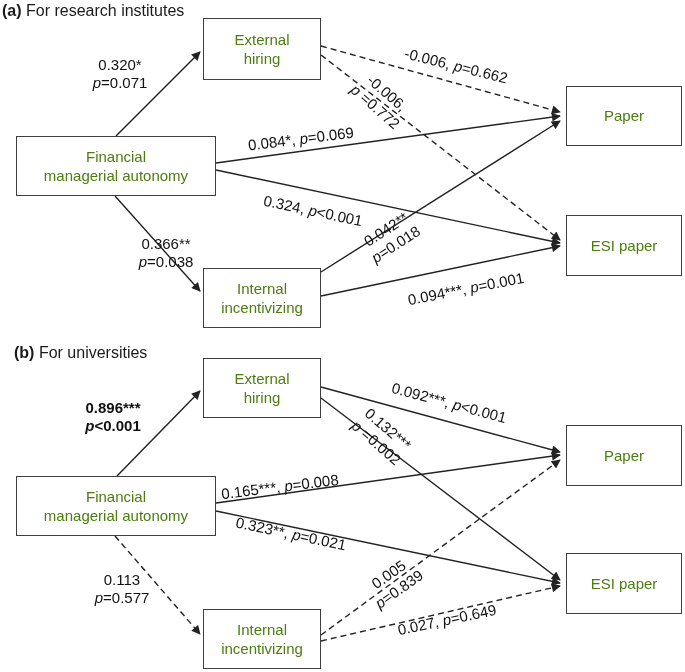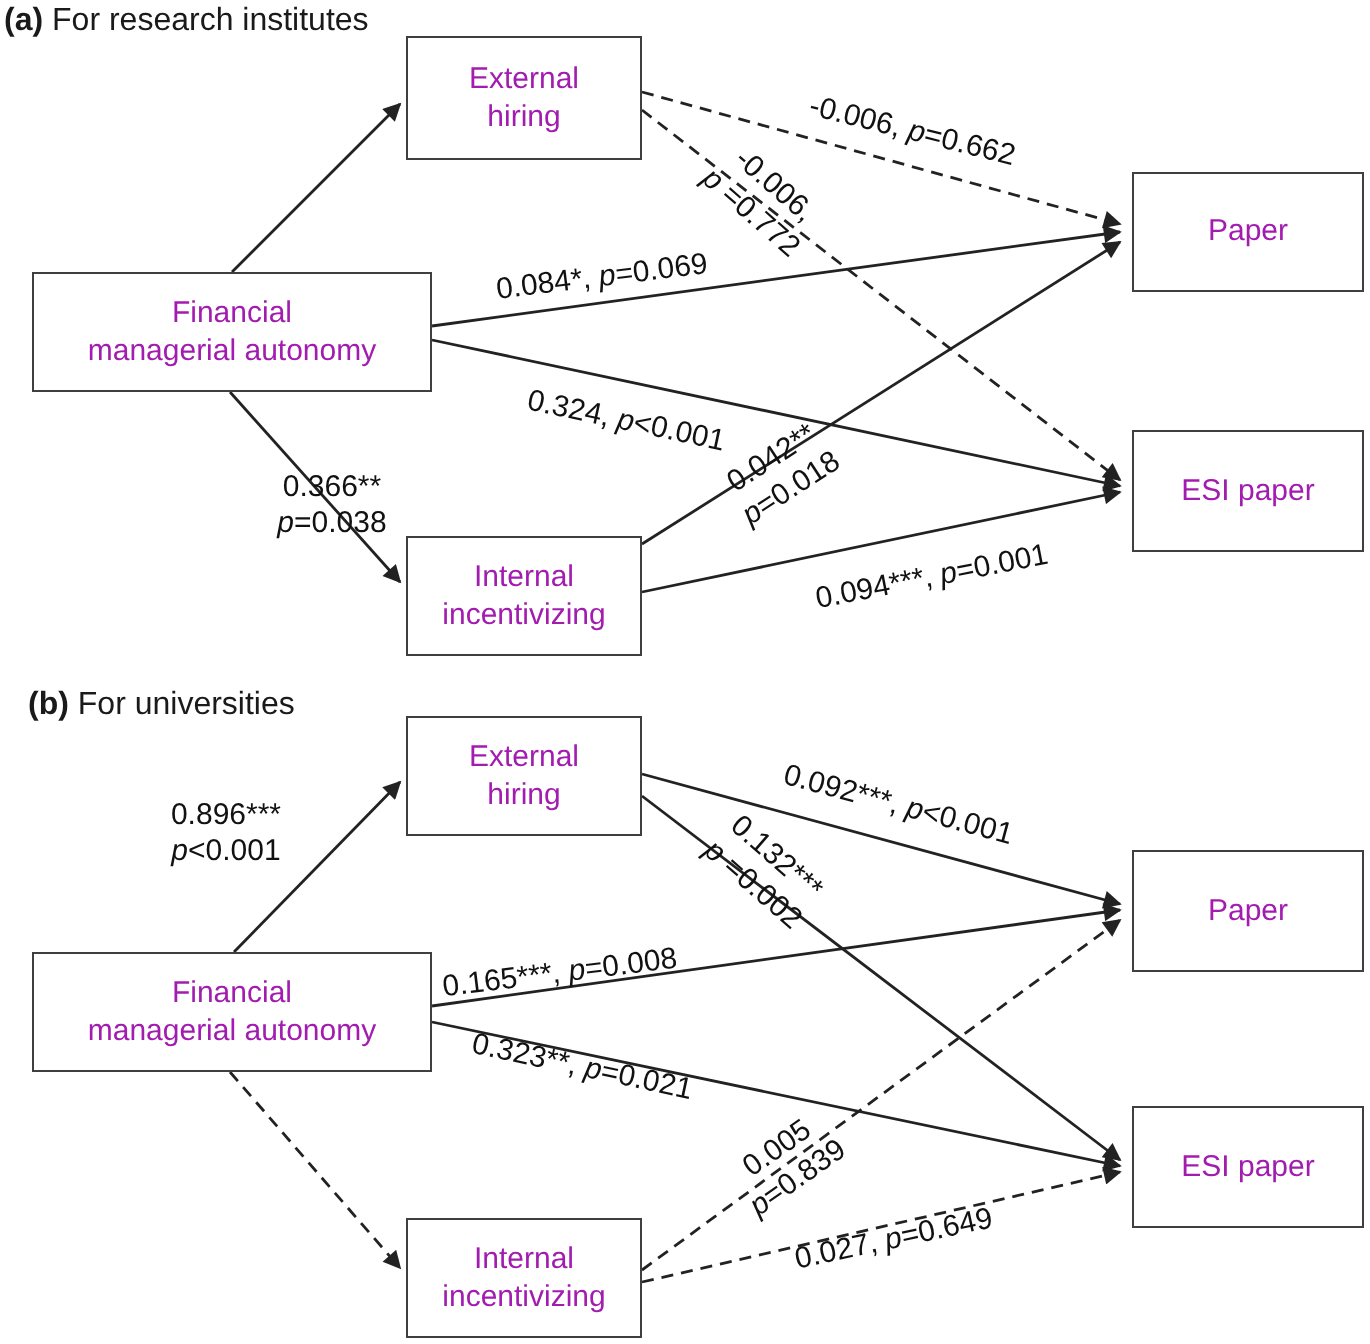--- a/index.html
+++ b/index.html
@@ -7,21 +7,21 @@
     position:relative;width:685px;height:672px;background:#ffffff;
     font-family:"Liberation Sans", sans-serif;color:#111;overflow:hidden;
   }
   .panel-title{
     position:absolute;font-size:16px;color:#1a1a1a;white-space:nowrap;
   }
   .panel-title .tag{font-weight:bold;}
   .node{
     position:absolute;border:1.5px solid #3f3f3f;background:#ffffff;
     display:flex;align-items:center;justify-content:center;text-align:center;
-    font-size:15px;line-height:1.3;color:#a21caf;white-space:pre-line;
+    font-size:15px;line-height:1.3;color:#4d7c0f;white-space:pre-line;
     box-sizing:border-box;z-index:2;
   }
   .elabel{
     position:absolute;font-size:15px;line-height:1.2;color:#111;
     text-align:center;white-space:pre-line;z-index:3;pointer-events:none;
   }
   .elabel i{font-style:italic;}
   svg.wires{position:absolute;left:0;top:0;z-index:1;}
   line.solid{stroke:#222;stroke-width:1.4;fill:none;}
   line.dashed{stroke:#222;stroke-width:1.4;stroke-dasharray:6 4;fill:none;}
@@ -64,20 +64,22 @@
 
   <div class="node" style="left:203px;top:18px;width:118px;height:62px;">External
 hiring</div>
   <div class="node" style="left:16px;top:136px;width:200px;height:60px;">Financial
 managerial autonomy</div>
   <div class="node" style="left:203px;top:268px;width:118px;height:60px;">Internal
 incentivizing</div>
   <div class="node" style="left:566px;top:86px;width:116px;height:60px;">Paper</div>
   <div class="node" style="left:566px;top:215px;width:116px;height:61px;">ESI paper</div>
 
+  <div class="elabel" style="left:120px;top:74px;transform:translate(-50%,-50%);">0.320*
+<i>p</i>=0.071</div>
   <div class="elabel" style="left:456px;top:66px;transform:translate(-50%,-50%) rotate(14deg);">-0.006, <i>p</i>=0.662</div>
   <div class="elabel" style="left:381px;top:100px;transform:translate(-50%,-50%) rotate(41deg);">-0.006,
 <i>p</i> =0.772</div>
   <div class="elabel" style="left:301px;top:139px;transform:translate(-50%,-50%) rotate(-7deg);">0.084*, <i>p</i>=0.069</div>
   <div class="elabel" style="left:313px;top:211px;transform:translate(-50%,-50%) rotate(12deg);">0.324, <i>p</i>&lt;0.001</div>
   <div class="elabel" style="left:118px;top:253px;transform:translate(-50%,-50%);margin-left:48px;">0.366**
 <i>p</i>=0.038</div>
   <div class="elabel" style="left:391px;top:237px;transform:translate(-50%,-50%) rotate(-33deg);">0.042**
 <i>p</i>=0.018</div>
   <div class="elabel" style="left:466px;top:289px;transform:translate(-50%,-50%) rotate(-11deg);">0.094***, <i>p</i>=0.001</div>
@@ -89,24 +91,26 @@
 
   <div class="node" style="left:203px;top:358px;width:118px;height:60px;">External
 hiring</div>
   <div class="node" style="left:16px;top:476px;width:200px;height:60px;">Financial
 managerial autonomy</div>
   <div class="node" style="left:203px;top:609px;width:118px;height:60px;">Internal
 incentivizing</div>
   <div class="node" style="left:566px;top:425px;width:116px;height:61px;">Paper</div>
   <div class="node" style="left:566px;top:553px;width:116px;height:61px;">ESI paper</div>
 
-  <div class="elabel" style="left:113px;top:417px;transform:translate(-50%,-50%);">0.896***
+  <div class="elabel" style="left:113px;top:417px;transform:translate(-50%,-50%);font-weight:bold;">0.896***
 <i>p</i>&lt;0.001</div>
   <div class="elabel" style="left:449px;top:403px;transform:translate(-50%,-50%) rotate(15deg);">0.092***, <i>p</i>&lt;0.001</div>
   <div class="elabel" style="left:382px;top:436px;transform:translate(-50%,-50%) rotate(41deg);">0.132***
 <i>p</i> =0.002</div>
   <div class="elabel" style="left:280px;top:487px;transform:translate(-50%,-50%) rotate(-7deg);">0.165***, <i>p</i>=0.008</div>
   <div class="elabel" style="left:291px;top:534px;transform:translate(-50%,-50%) rotate(12deg);">0.323**, <i>p</i>=0.021</div>
+  <div class="elabel" style="left:122px;top:589px;transform:translate(-50%,-50%);">0.113
+<i>p</i>=0.577</div>
   <div class="elabel" style="left:394px;top:582px;transform:translate(-50%,-50%) rotate(-35deg);">0.005
 <i>p</i>=0.839</div>
   <div class="elabel" style="left:447px;top:620px;transform:translate(-50%,-50%) rotate(-12deg);">0.027, <i>p</i>=0.649</div>
 
 </div>
 
 </body></html>

